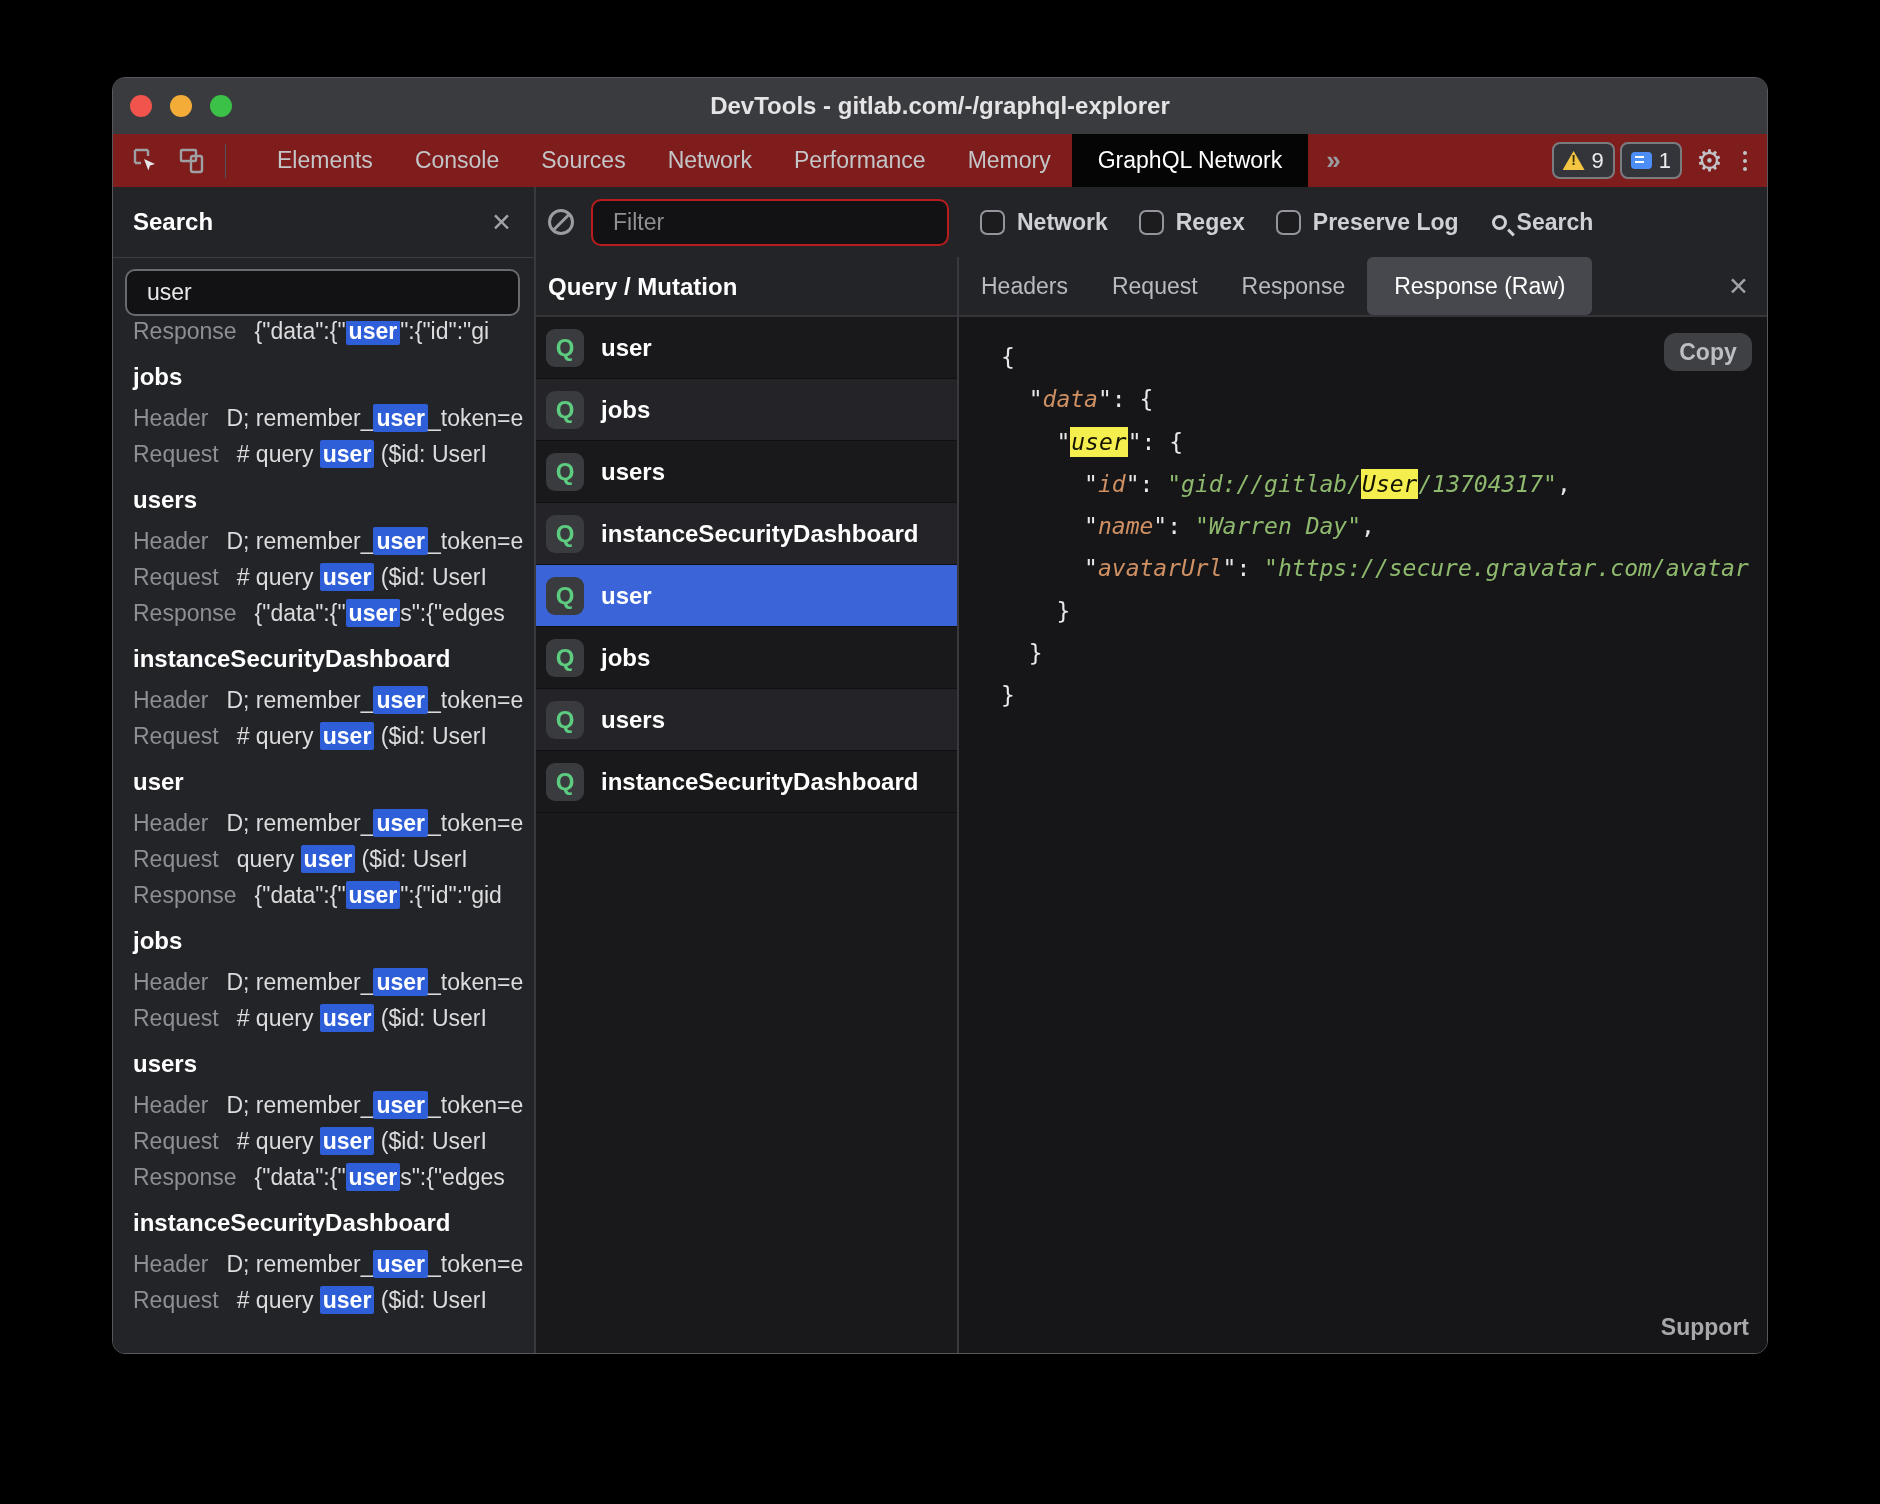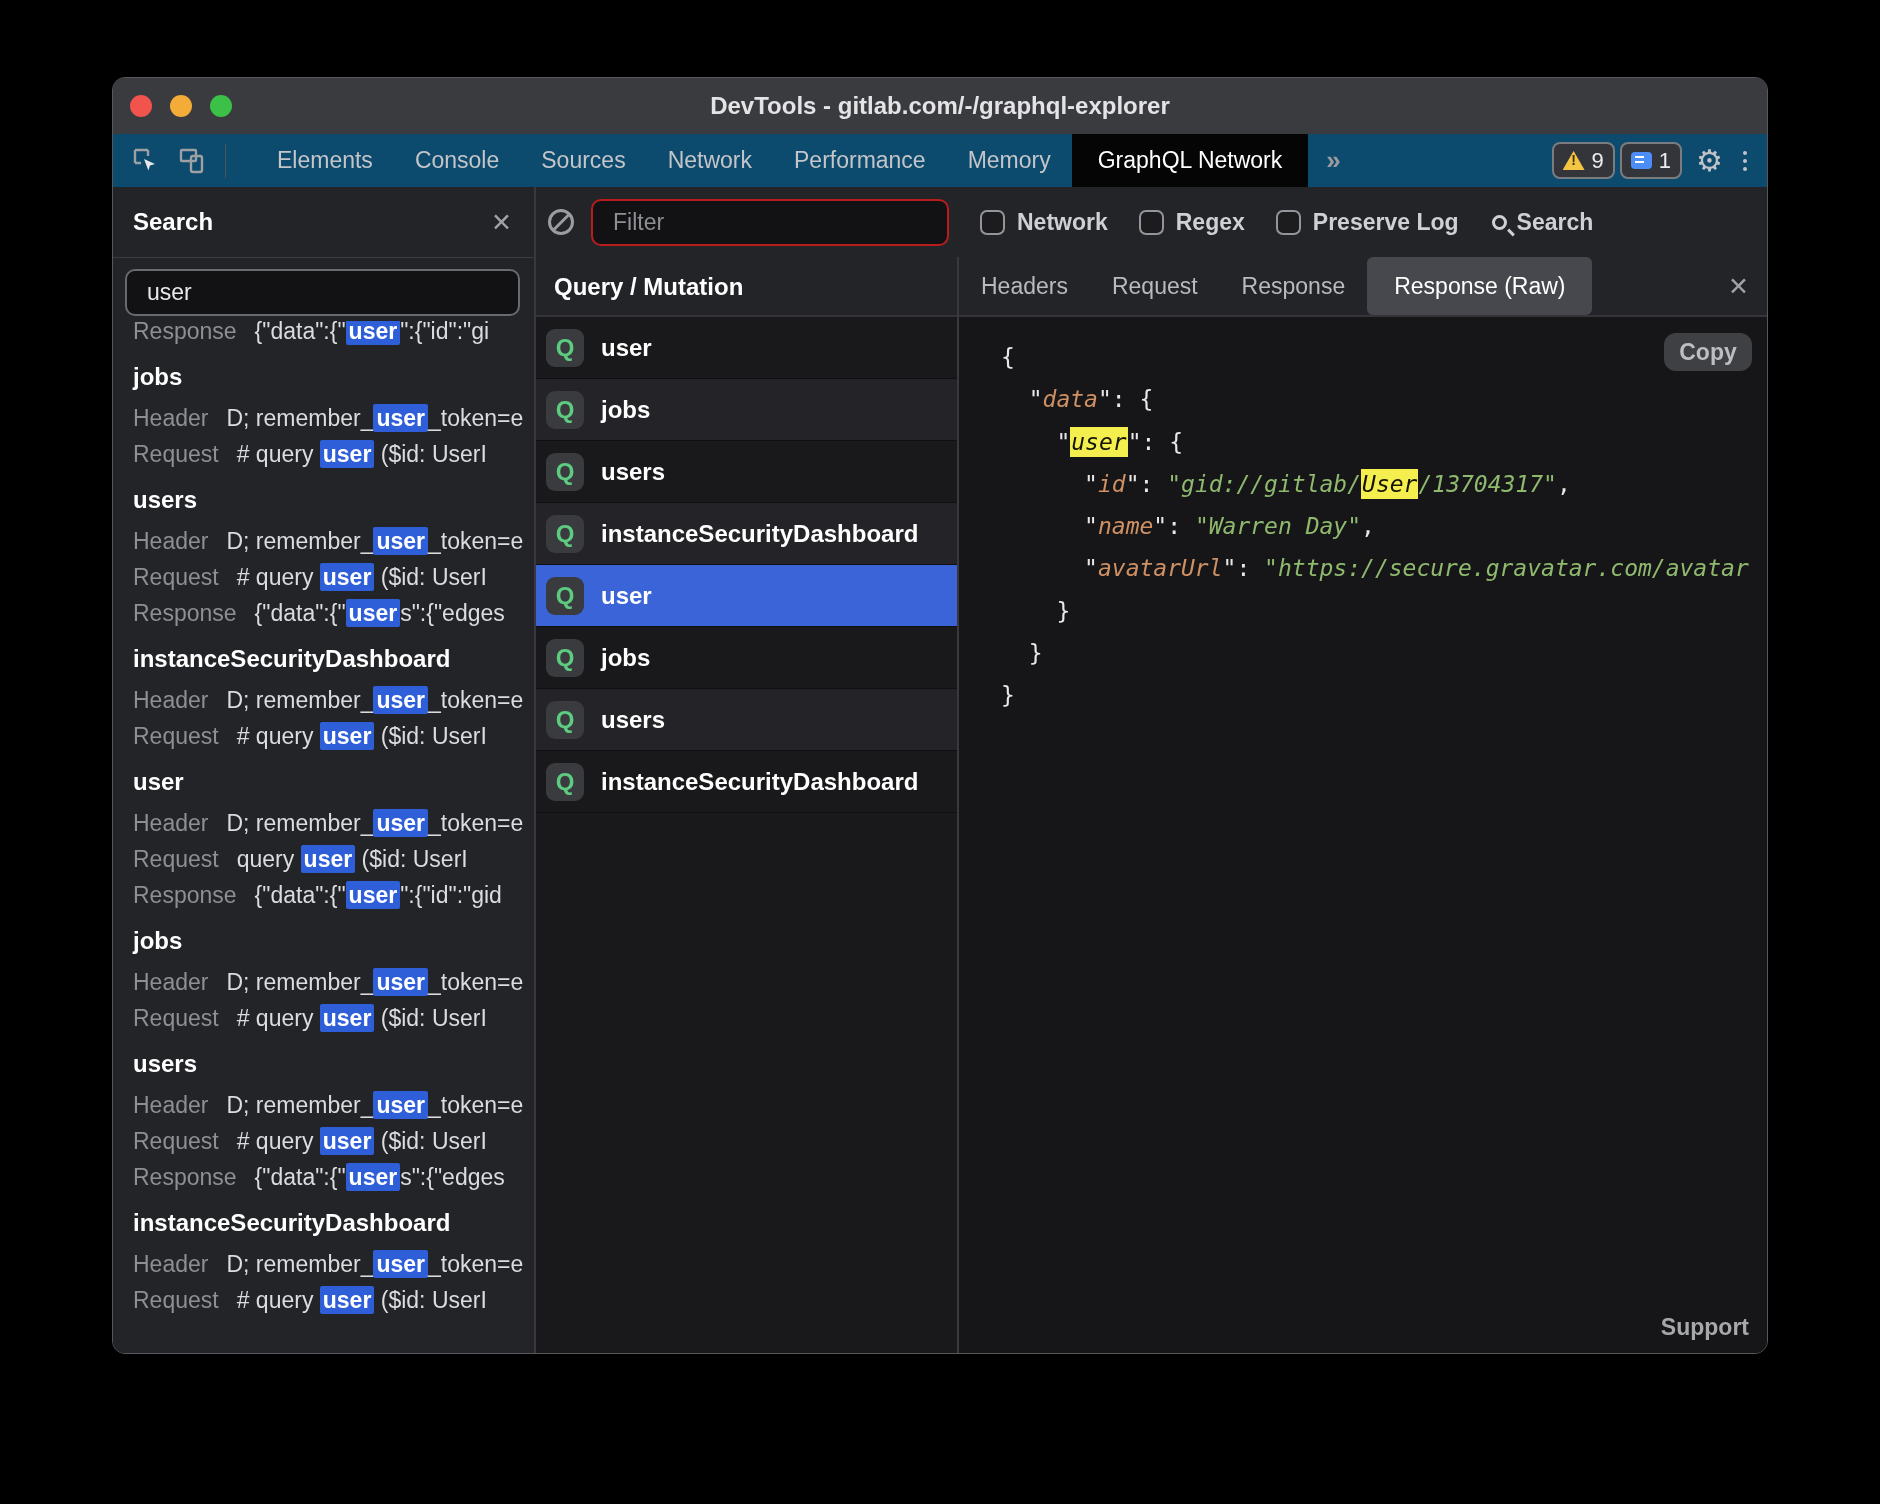--- a/index.html
+++ b/index.html
@@ -14,21 +14,21 @@
   .window{position:absolute;left:112px;top:77px;width:1656px;height:1277px;background:#19191b;
           border:1px solid #57585c;border-radius:13px;overflow:hidden;}
   
   .titlebar{position:absolute;left:0;top:0;width:100%;height:56px;background:#3a3b3f;
             display:flex;align-items:center;}
   .lights{position:absolute;left:17px;top:0;height:56px;display:flex;align-items:center;gap:18px;}
   .light{width:22px;height:22px;border-radius:50%;}
   .light.red{background:var(--traffic-red);} .light.yellow{background:var(--traffic-yellow);} .light.green{background:var(--traffic-green);}
   .wtitle{width:100%;text-align:center;color:#e4e4e6;font-size:24px;font-weight:bold;}
   
-  .tabbar{position:absolute;left:0;top:56px;width:100%;height:53px;background:#0c4a6e;
+  .tabbar{position:absolute;left:0;top:56px;width:100%;height:53px;background:#7f1d1d;
           display:flex;align-items:center;}
   .tb-icons{display:flex;align-items:center;gap:16px;padding:0 14px 0 18px;}
   .tb-sep{width:1px;height:34px;background:#515257;margin-left:2px;}
   .tabs{display:flex;align-items:center;height:100%;margin-left:16px;}
   .tab{height:100%;display:flex;align-items:center;padding:0 21px;color:#c4c5c8;font-size:23px;cursor:default;}
   .tab.sel{background:#050505;color:#fff;padding:0 26px;}
   .chev{color:#9a9b9e;font-size:26px;padding:0 18px;font-weight:bold;}
   .tb-right{position:absolute;right:14px;top:0;height:53px;display:flex;align-items:center;gap:14px;}
   .badges{display:flex;gap:5px;}
   .badge{display:flex;align-items:center;gap:7px;border:2px solid #7b7c80;border-radius:8px;
@@ -74,21 +74,21 @@
   .f-input::placeholder{color:#8e8f93;}
   .cbgroup{display:flex;align-items:center;gap:12px;margin-left:31px;}
   .cbox{width:25px;height:25px;border:2.5px solid #94959a;border-radius:7px;background:#1c1c1f;flex:none;}
   .cblabel{color:#cfd0d3;font-size:23px;font-weight:bold;white-space:nowrap;}
   .sgroup{display:flex;align-items:center;gap:10px;margin-left:33px;}
   .mag{width:15px;height:15px;border:3px solid #cfd0d3;border-radius:50%;position:relative;flex:none;}
   .mag::after{content:"";position:absolute;left:12px;top:13px;width:8px;height:3px;background:#cfd0d3;transform:rotate(45deg);}
   
   .qhead{position:absolute;left:423px;top:179px;width:421px;height:59px;background:#232428;
          display:flex;align-items:center;}
-  .qhead .t{margin-left:18px;color:#fff;font-size:24px;font-weight:bold;}
+  .qhead .t{margin-left:12px;color:#fff;font-size:24px;font-weight:bold;}
   .hdiv.under{left:423px;top:237px;right:0;height:2px;background:#353539;}
   .qlist{position:absolute;left:423px;top:239px;width:421px;bottom:0;background:#19191b;}
   .qrow{height:62px;display:flex;align-items:center;border-bottom:1px solid #101013;}
   .qrow.alt{background:#242428;}
   .qrow.sel{background:var(--selected-row-blue);}
   .qbadge{width:38px;height:38px;margin-left:10px;border-radius:9px;background:#3a3b3f;flex:none;
           display:flex;align-items:center;justify-content:center;color:var(--q-green);
           font-size:24px;font-weight:bold;}
   .qlabel{margin-left:17px;color:#fff;font-size:24px;font-weight:bold;white-space:nowrap;}
   

